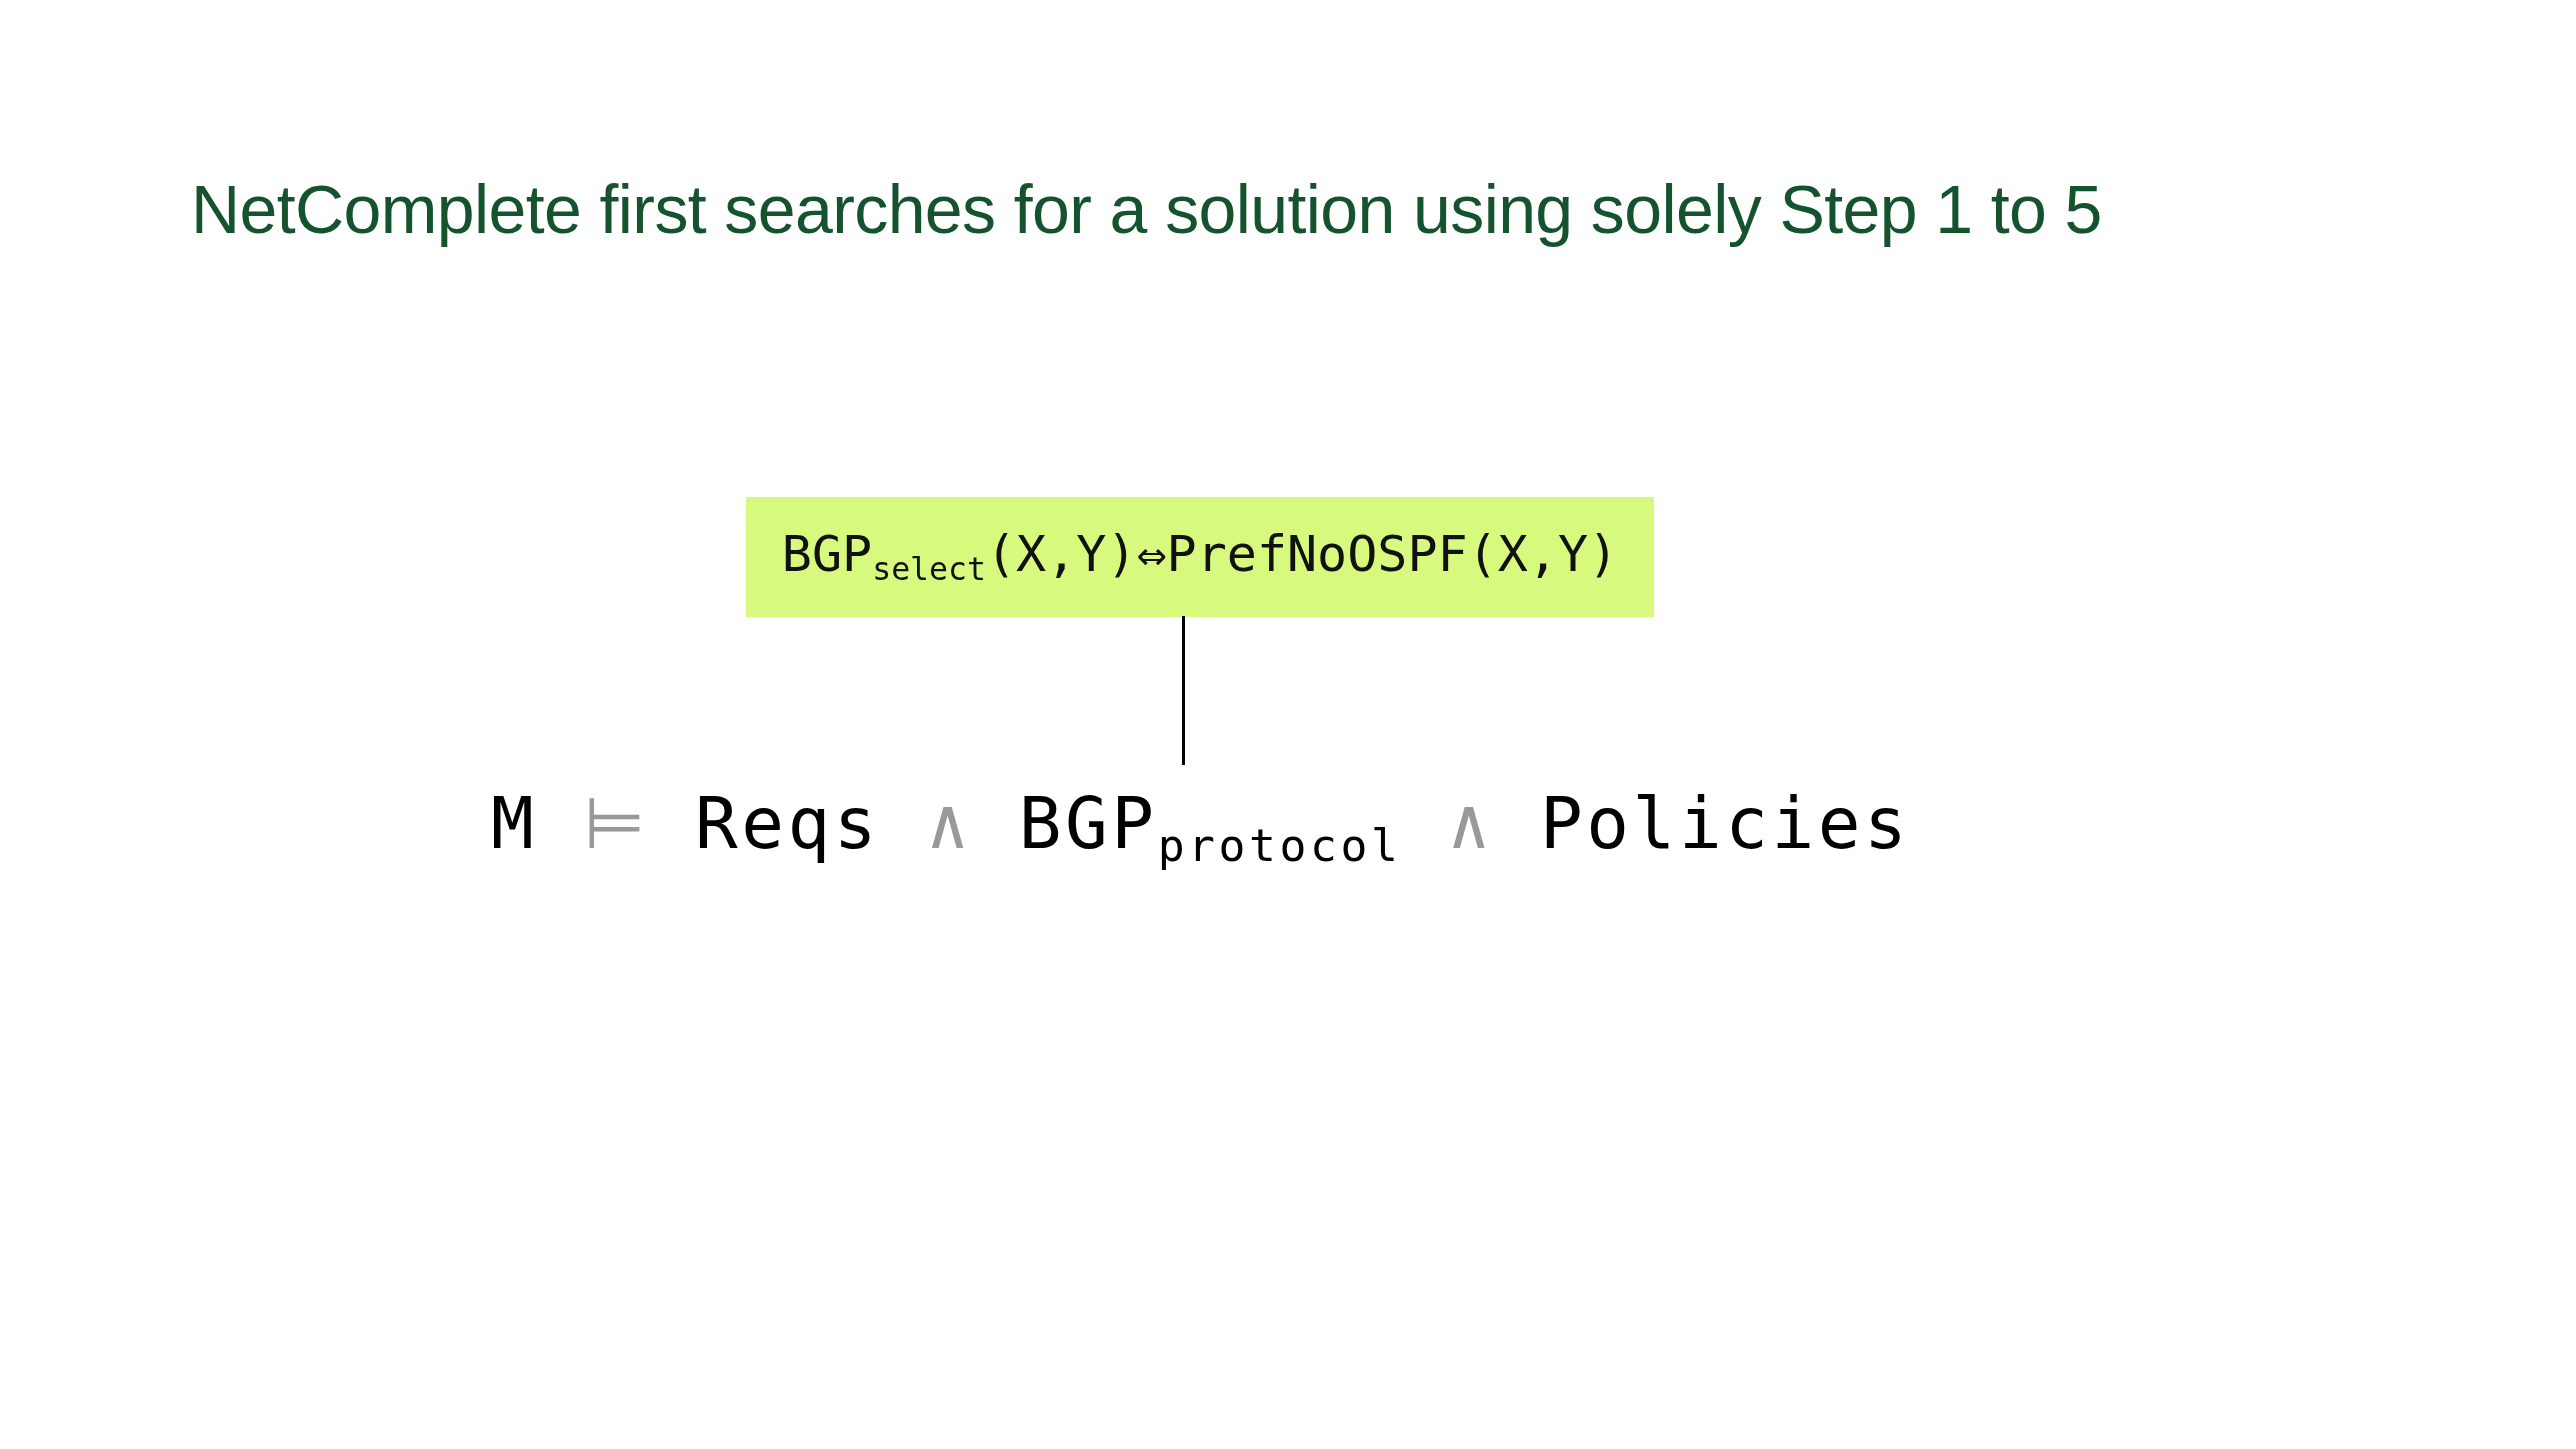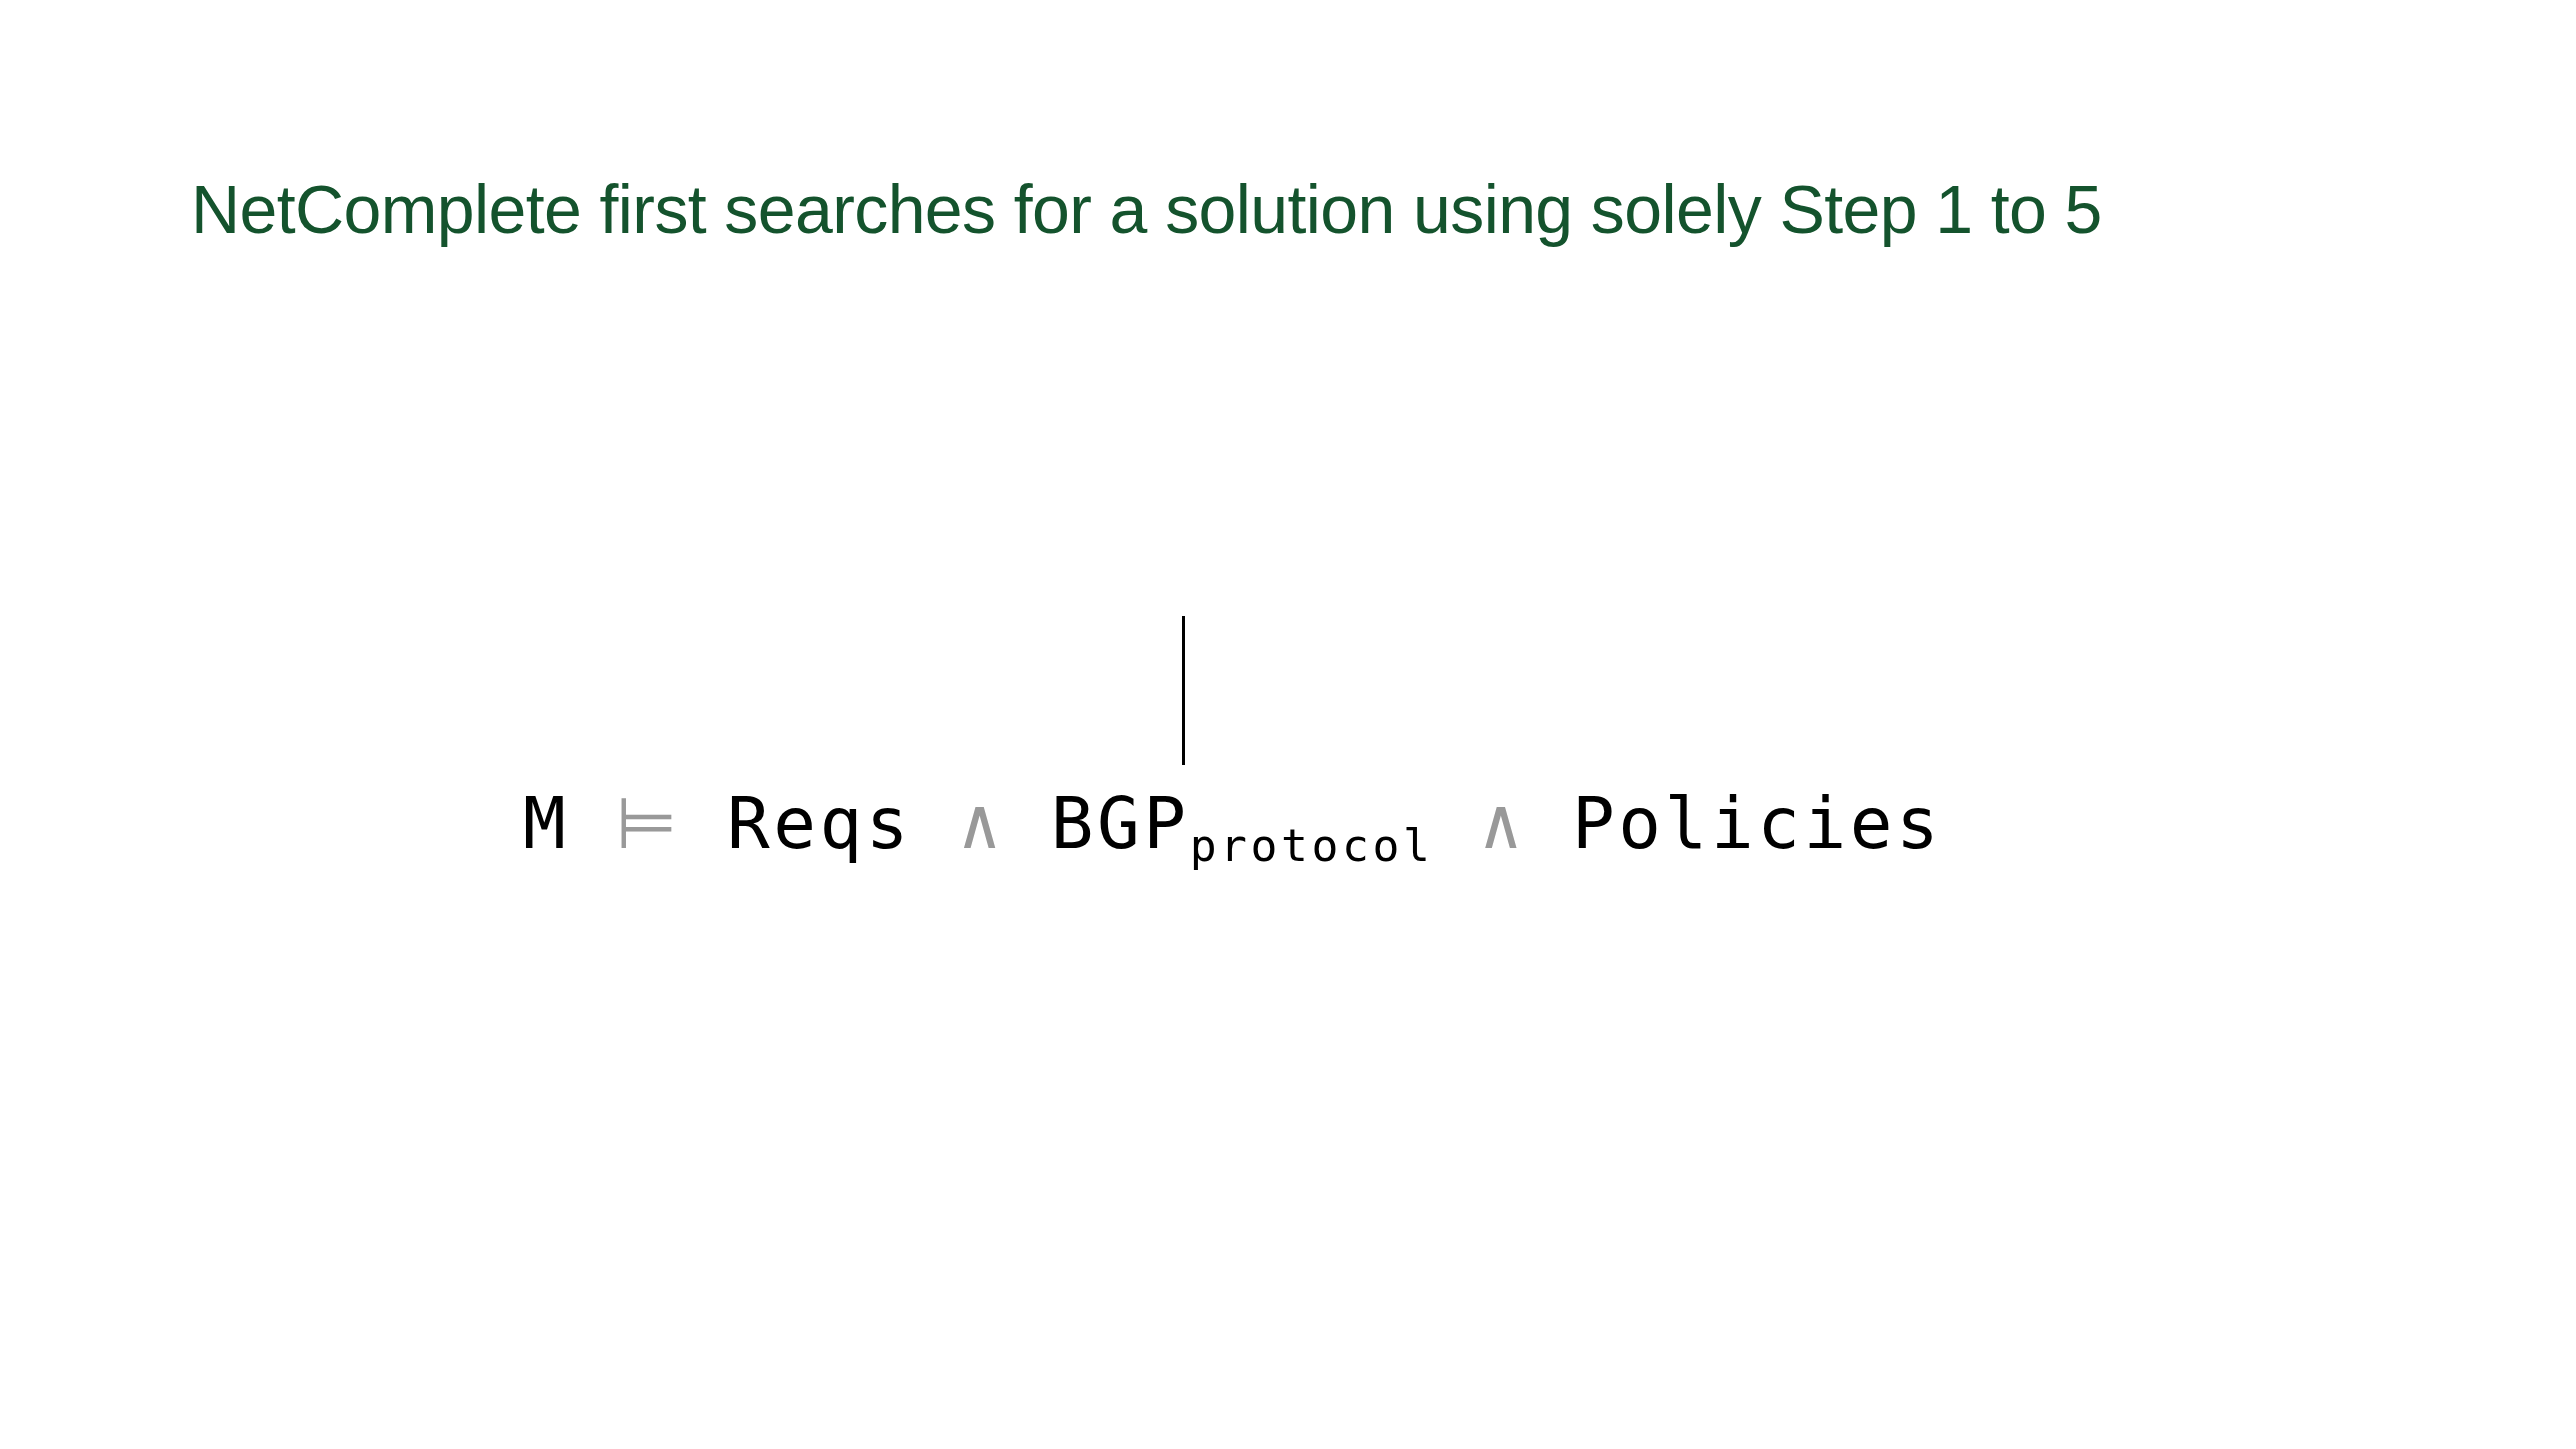--- a/index.html
+++ b/index.html
@@ -71,34 +71,38 @@
   .main-formula {
     position: absolute;
     left: 491px;
     top: 788px;
     font-family: "DejaVu Sans Mono", "DejaVu Sans", monospace;
     font-size: 71px;
     line-height: 1;
     letter-spacing: 0.05em;
     color: #000000;
     white-space: nowrap;
-    margin-left: 32px;
   }
   .op {
     color: #999999;
     margin: 0 0.65em;
   }
 </style>
 </head>
 <body>
 
 <div class="slide">
 
   <div class="title">NetComplete first searches for a solution using solely Step 1 to 5</div>
 
+  <div class="highlight-box">
+    <div class="box-formula">
+      <span>BGP</span><span class="sub">select</span><span>(X,Y)⇔PrefNoOSPF(X,Y)</span>
+    </div>
+  </div>
 
   <div class="connector-line"></div>
 
   <div class="main-formula">
     <span>M</span><span class="op">⊨</span><span>Reqs</span><span class="op">∧</span><span>BGP</span><span class="sub">protocol</span><span class="op">∧</span><span>Policies</span>
   </div>
 
 </div>
 
 

